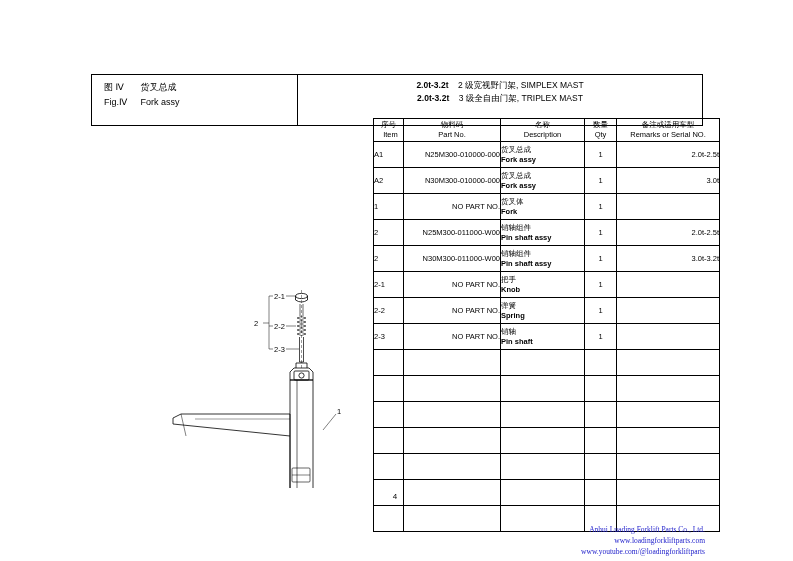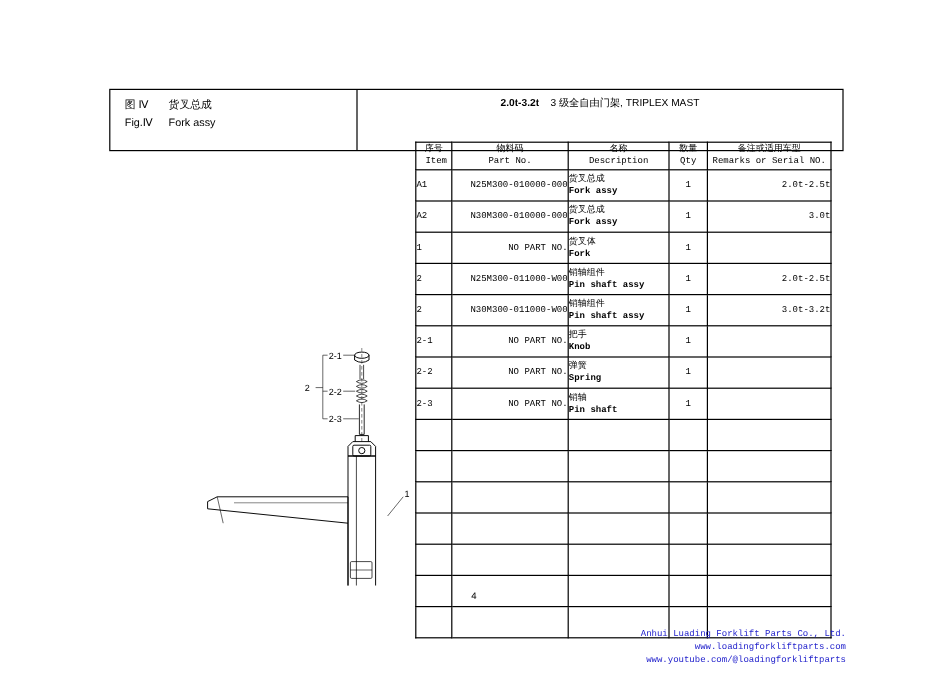--- a/index.html
+++ b/index.html
@@ -59,26 +59,25 @@
     text-align: center;
     white-space: nowrap;
   }
   .header-right .hline .cap {
     font-weight: bold;
   }
 
   
   .parts-table {
     position: absolute;
-    left: 346px;
+    left: 373px;
     top: 118px;
     width: 346px;
     border-collapse: collapse;
     table-layout: fixed;
-    font-family: Liberation Mono, monospace;
   }
   .parts-table td, .parts-table th {
     border: 1px solid #000;
     font-size: 7.5px;
     padding: 0;
     vertical-align: middle;
     font-weight: normal;
   }
   .col-item   { width: 30px; }
   .col-part   { width: 97px; }
@@ -125,21 +124,21 @@
     font-size: 8px;
     text-align: center;
     width: 20px;
   }
   .footer {
     position: absolute;
     right: 88px;
     top: 524px;
     text-align: right;
     color: #2222cc;
-    font-family: Liberation Mono, monospace;
+    font-family: Liberation Serif, serif;
     font-size: 7.5px;
     line-height: 11px;
   }
   .footer .l1 { color: #2222cc; }
 </style>
 </head>
 <body>
 
 <div class="page">
 
@@ -151,20 +150,25 @@
       </div>
       <div class="line">
         <span class="lbl">Fig.Ⅳ</span>
         <span>Fork assy</span>
       </div>
     </div>
     <div class="header-right">
       <div class="hline">
         <span class="cap">2.0t-3.2t</span>
         &nbsp;&nbsp;
+        <span>2 级宽视野门架, SIMPLEX MAST</span>
+      </div>
+      <div class="hline">
+        <span class="cap">2.0t-3.2t</span>
+        &nbsp;&nbsp;
         <span>3 级全自由门架, TRIPLEX MAST</span>
       </div>
     </div>
   </div>
 
   <div class="drawing">
     <svg width="266" height="370" viewBox="0 0 266 370" xmlns="http://www.w3.org/2000/svg">
       <g fill="none" stroke="#000" stroke-width="0.8">
 
         <path d="M199,262 L199,376 L222,376 L222,262 Z"></path>

